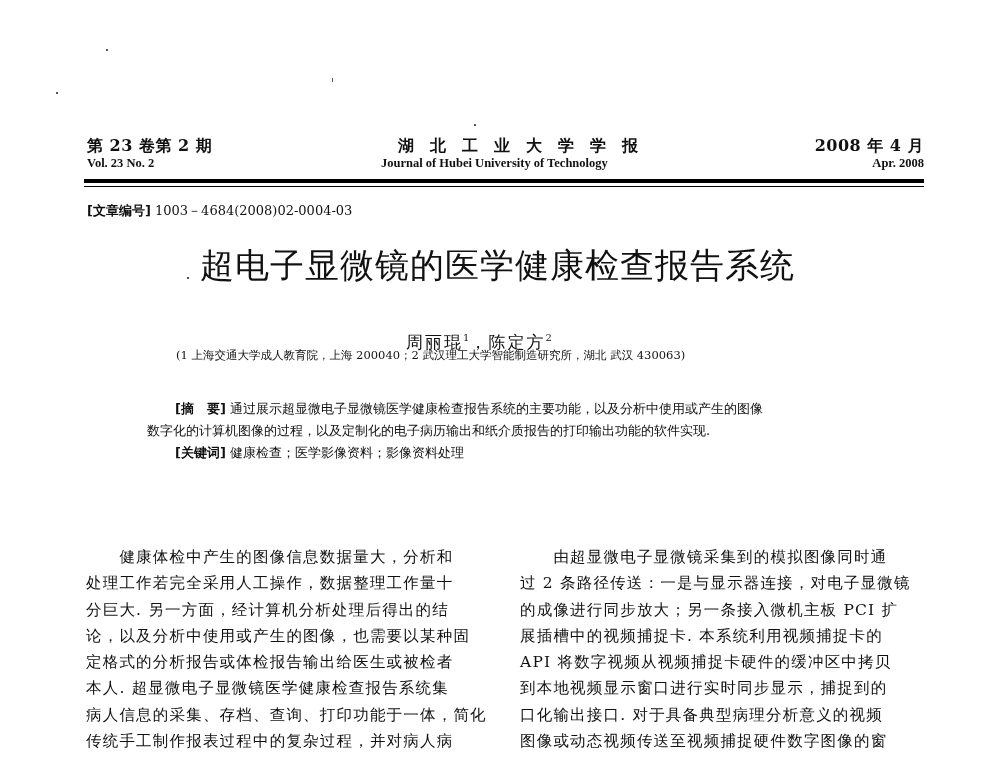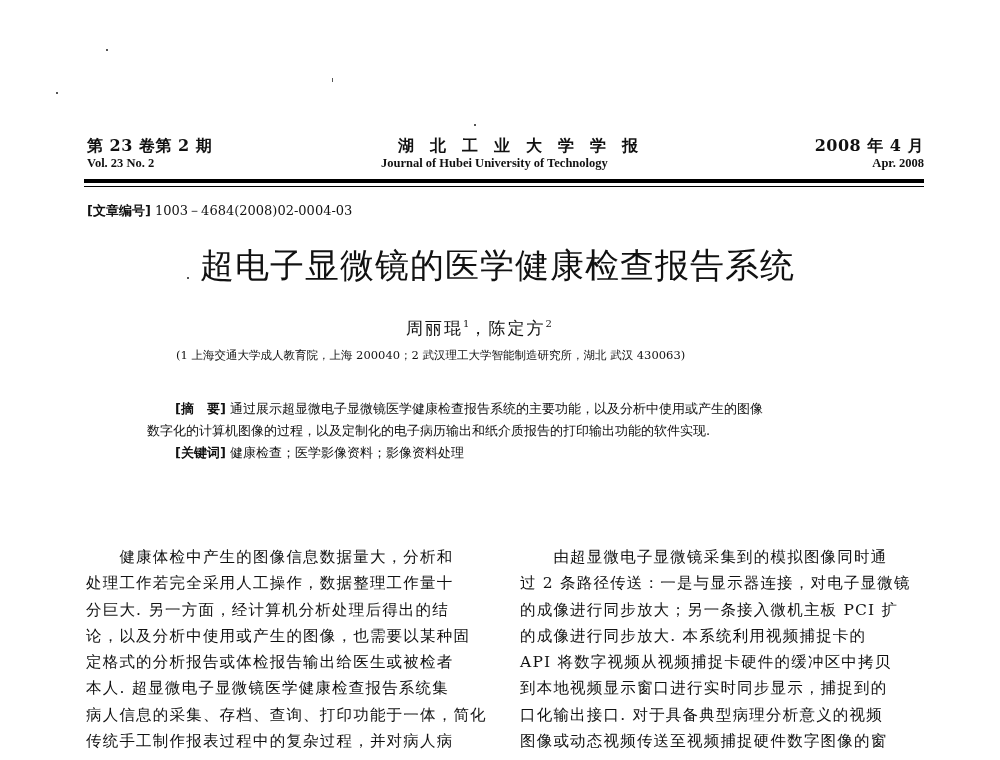--- a/index.html
+++ b/index.html
@@ -9,21 +9,21 @@
     }
     .abs { position: absolute; white-space: nowrap; }
     .speck { position: absolute; background: #555; }
     .hdr-cn { font-size: 16px; font-weight: bold; top: 136px; letter-spacing: 0.5px; }
     .hdr-en { font-size: 12.5px; font-weight: bold; top: 156px; font-family: "Liberation Serif", serif; text-align: right; }
     .rule-thick { position: absolute; left: 84px; width: 840px; top: 179px; height: 4px; background: #000; }
     .rule-thin { position: absolute; left: 84px; width: 840px; top: 186px; height: 1px; background: #000; }
     .article-no { left: 87px; top: 202px; font-size: 13px; }
     .article-no b { font-family: "DejaVu Sans", sans-serif; font-weight: bold; }
     .title { left: 200px; top: 243px; font-size: 34px; letter-spacing: 1px; font-family: "DejaVu Serif", serif; }
-    .authors { left: 406px; top: 317px; font-size: 17px; letter-spacing: 2px; }
+    .authors { left: 406px; top: 331px; font-size: 17px; letter-spacing: 2px; }
     .authors sup { font-size: 10px; vertical-align: super; letter-spacing: 0; }
     .affil { left: 176px; top: 348px; font-size: 11.5px; }
     .abstract { left: 147px; width: 735px; font-size: 13px; line-height: 22px; white-space: normal; }
     .meta-line { font-size: 13px; }
     .bracket-label { font-family: "DejaVu Sans", sans-serif; font-weight: bold; margin-left: 28px; }
     .col { position: absolute; top: 544px; width: 410px; font-size: 15.5px; line-height: 26.3px; letter-spacing: 1.2px; }
     .col .ln { display: block; white-space: nowrap; }
   </style>
 </head>
 <body>
@@ -74,18 +74,18 @@
   <span class="ln">论，以及分析中使用或产生的图像，也需要以某种固</span>
   <span class="ln">定格式的分析报告或体检报告输出给医生或被检者</span>
   <span class="ln">本人. 超显微电子显微镜医学健康检查报告系统集</span>
   <span class="ln">病人信息的采集、存档、查询、打印功能于一体，简化</span>
   <span class="ln">传统手工制作报表过程中的复杂过程，并对病人病</span>
 </div>
 <div class="col" style="left:520px;">
   <span class="ln">　　由超显微电子显微镜采集到的模拟图像同时通</span>
   <span class="ln">过 2 条路径传送：一是与显示器连接，对电子显微镜</span>
   <span class="ln">的成像进行同步放大；另一条接入微机主板 PCI 扩</span>
-  <span class="ln">的成像进行同步放大. 本系统利用视频捕捉卡的</span>
+  <span class="ln">展插槽中的视频捕捉卡. 本系统利用视频捕捉卡的</span>
   <span class="ln">API 将数字视频从视频捕捉卡硬件的缓冲区中拷贝</span>
   <span class="ln">到本地视频显示窗口进行实时同步显示，捕捉到的</span>
   <span class="ln">口化输出接口. 对于具备典型病理分析意义的视频</span>
   <span class="ln">图像或动态视频传送至视频捕捉硬件数字图像的窗</span>
 </div>
 
 </body></html>

